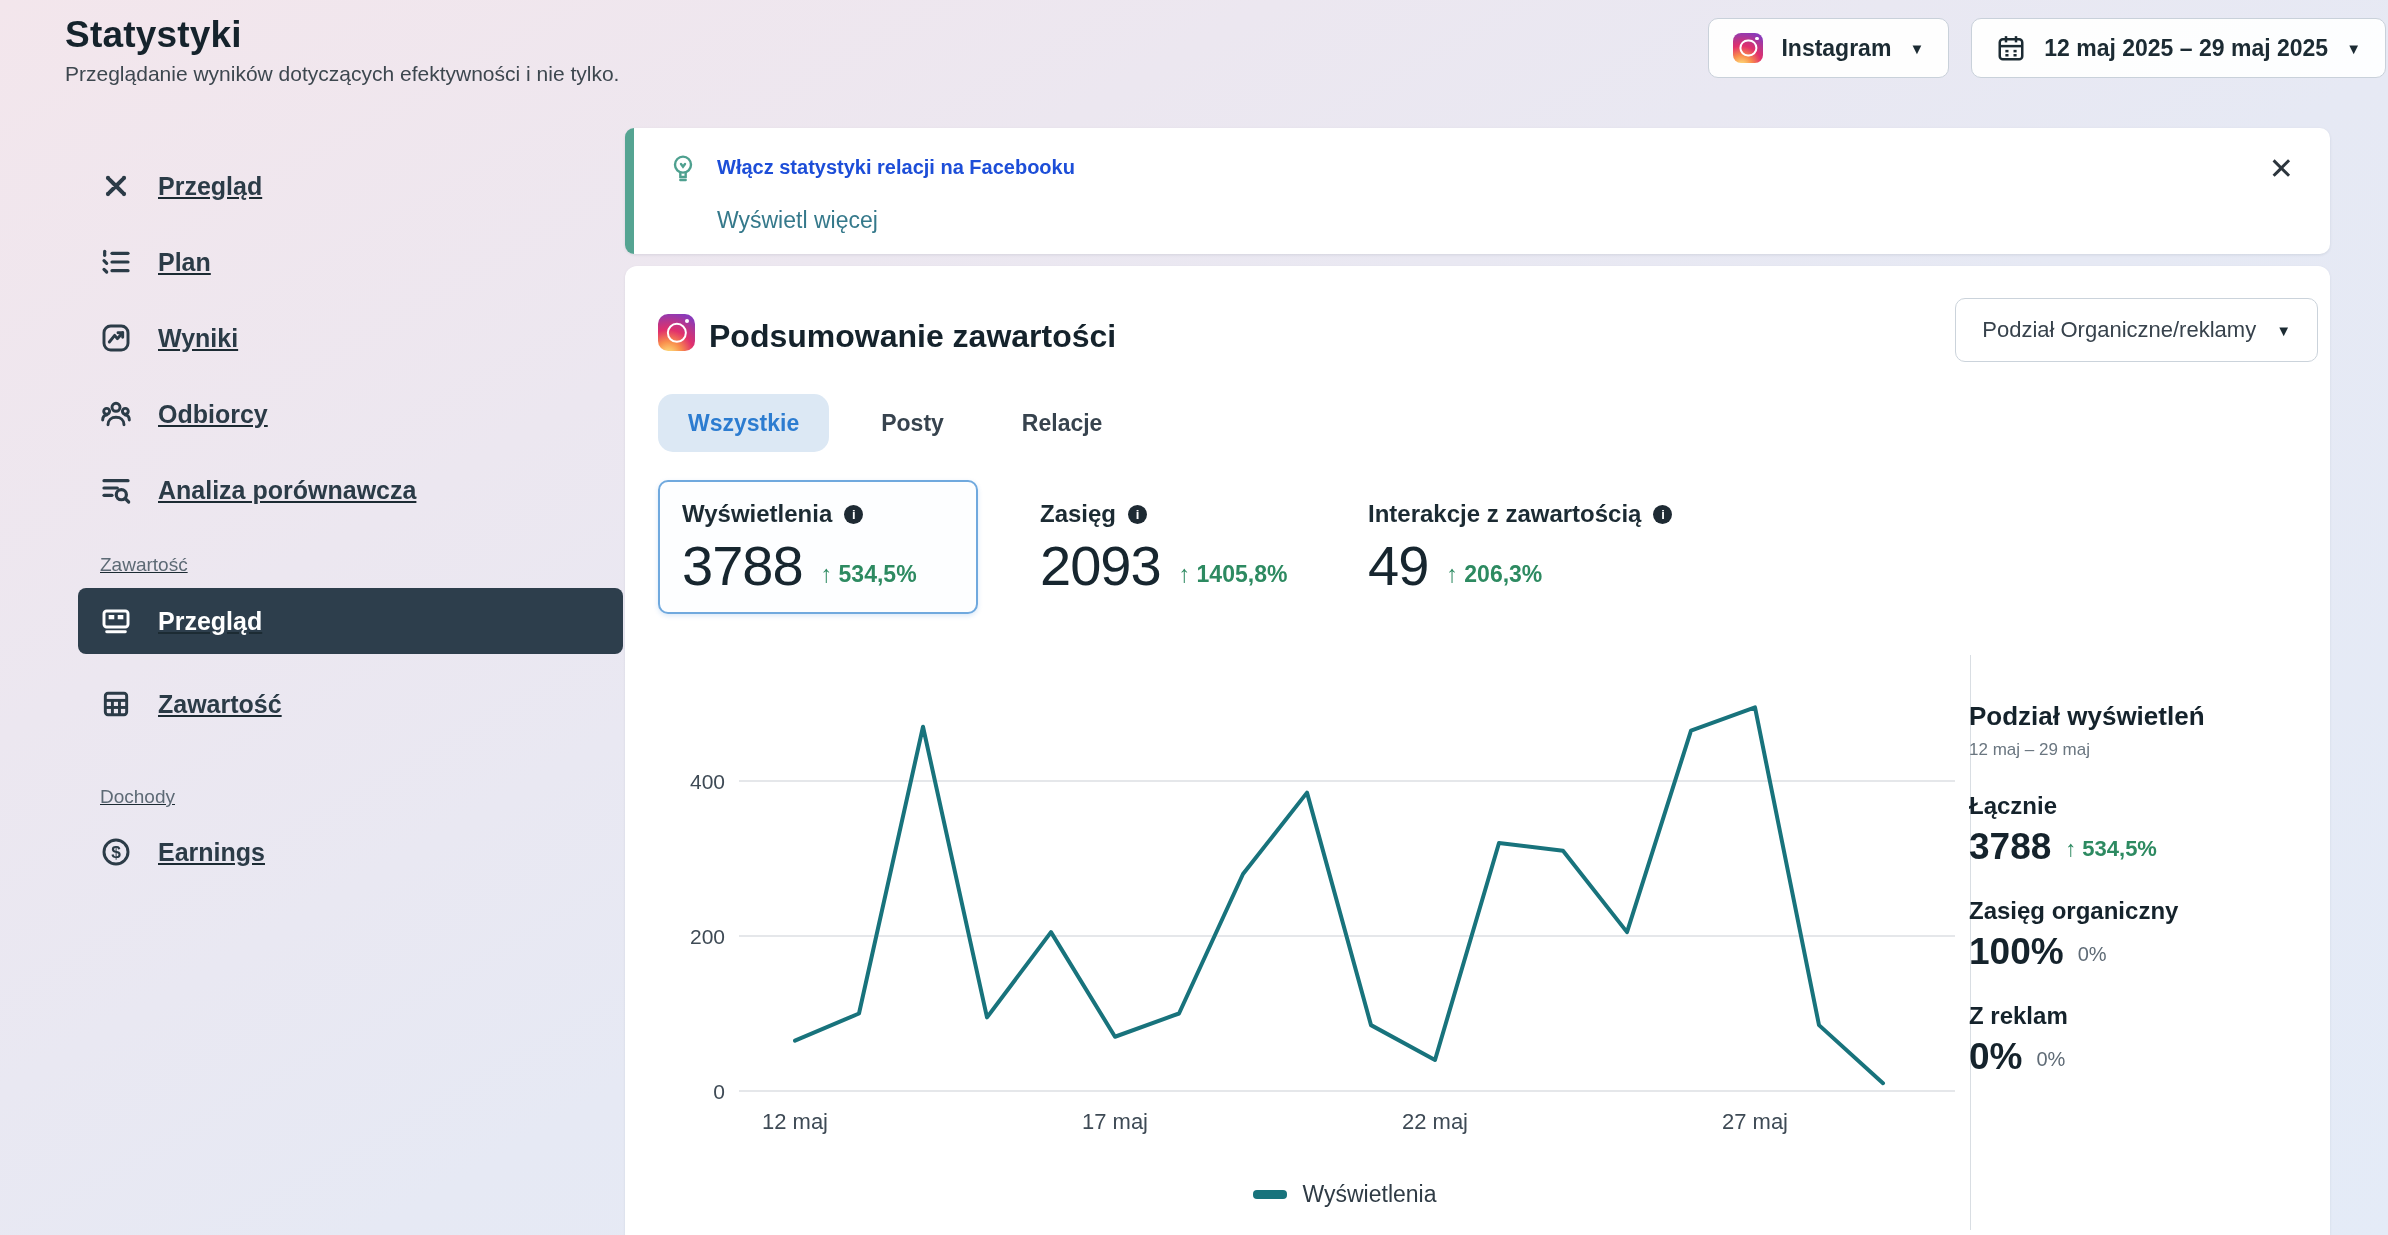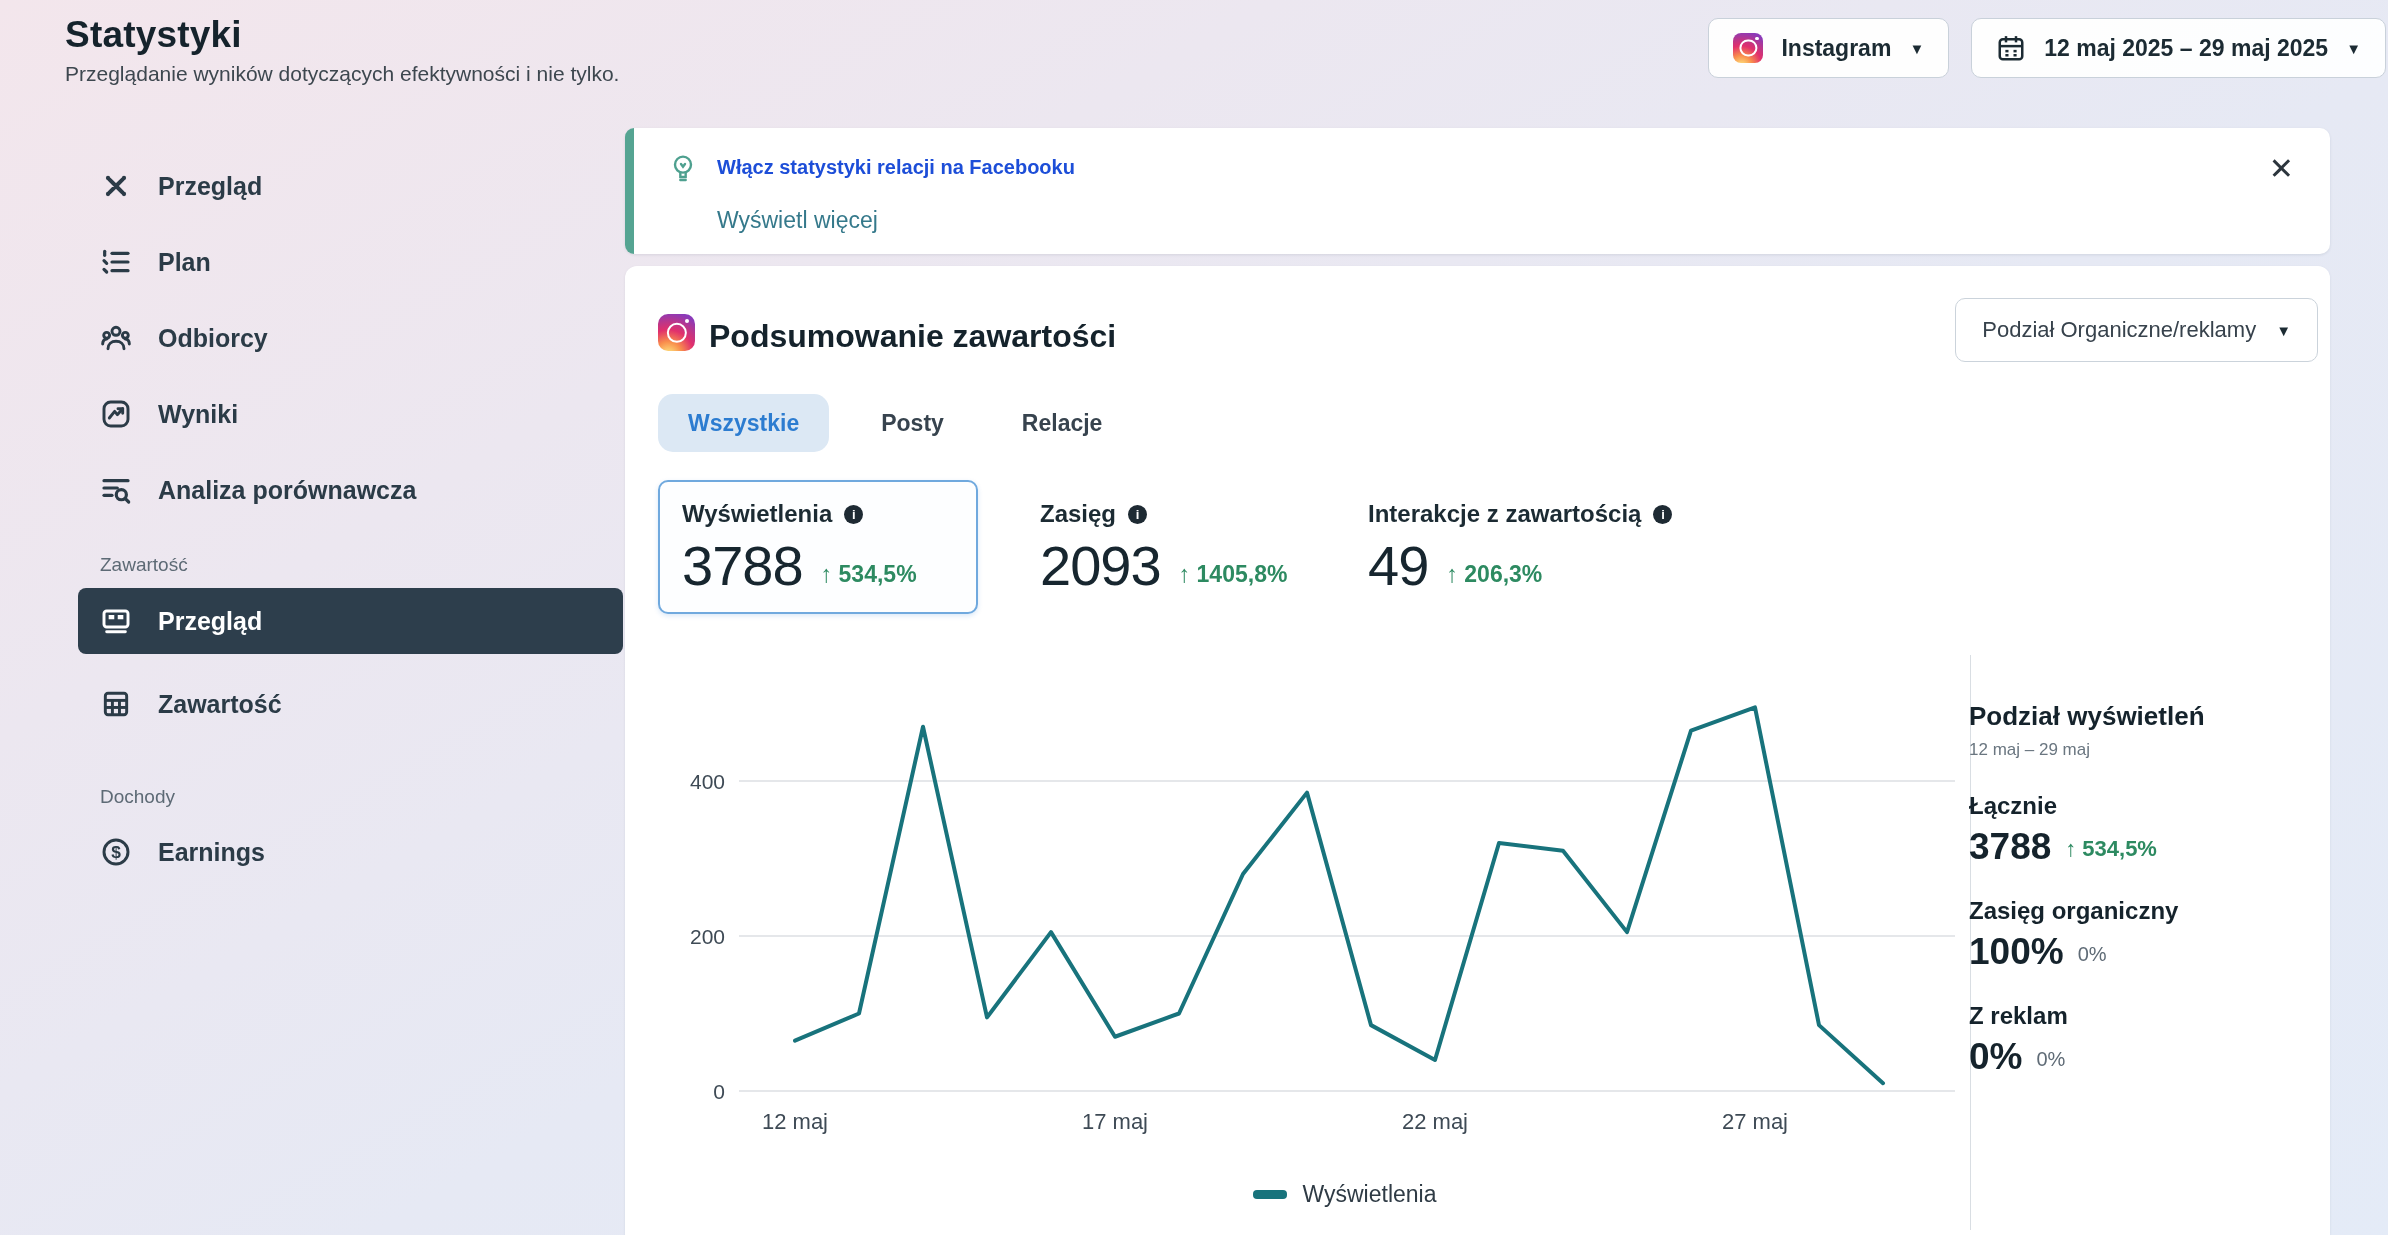--- a/index.html
+++ b/index.html
@@ -18,21 +18,21 @@
 
   
   .ig-icon{position:relative; display:inline-block; border-radius:27%;
            background:radial-gradient(circle at 28% 112%, #fdd575 8%, #f98e4c 28%, #e1306c 52%, #c13584 66%, #8a3ab9 88%);}
   .ig-icon i{position:absolute; left:50%; top:50%; transform:translate(-50%,-50%);
              width:44%; height:44%; border:2px solid #fff; border-radius:50%;}
   .ig-icon b{position:absolute; right:16%; top:14%; width:11%; height:11%; background:#fff; border-radius:50%;}
   .ig-30{width:30px;height:30px;} .ig-36{width:37px;height:37px;}
 
   
-  .sidebar{position:absolute; left:78px; top:148px; width:545px;}
+  .sidebar{position:absolute; left:78px; top:148px; width:545px;text-decoration:underline;}
   .nav-item{display:flex; align-items:center; gap:26px; height:76px; padding:0 22px;
             font-size:25px; font-weight:700; color:#2b3b47; border-radius:8px; cursor:pointer;}
   .nav-item svg{flex:0 0 auto;}
   .nav-item.selected{background:#2d3e4c; color:#fff; height:66px; margin:12px 0;}
   .section-label{font-size:19px; color:#5d6a75; margin:26px 0 6px 22px; font-weight:400;}
   .section-label.second{margin-top:44px;}
 
   
   .banner{position:absolute; left:625px; top:128px; width:1705px; height:126px; background:#fff;
           border-radius:10px; box-shadow:0 1px 3px rgba(20,40,60,.10);}
@@ -139,37 +139,37 @@
         <line x1="9" y1="5.5" x2="21" y2="5.5"></line>
           <line x1="9" y1="12" x2="21" y2="12"></line>
           <line x1="9" y1="18.5" x2="21" y2="18.5"></line>
         <line x1="3.5" y1="4" x2="3.5" y2="7"></line>
           <line x1="3" y1="11" x2="5" y2="13"></line>
           <line x1="3" y1="17.5" x2="5" y2="19.5"></line>
       </svg>
       <span>Plan</span>
     </div>
     <div class="nav-item">
+      <svg width="32" height="32" viewBox="0 0 24 24" fill="none" stroke="currentColor" stroke-width="2.2" stroke-linecap="round" stroke-linejoin="round">
+        <rect x="3" y="3" width="18" height="18" rx="5"></rect>
+        <polyline points="7,15 11,10 13,12.5 17,8"></polyline>
+        <polyline points="13.5,8 17,8 17,11.5"></polyline>
+      </svg>
+      <span>Wyniki</span>
+    </div>
+    <div class="nav-item">
       <svg width="32" height="32" viewBox="0 0 24 24" fill="none" stroke="currentColor" stroke-width="2.2" stroke-linecap="round">
         <circle cx="12" cy="7" r="3"></circle>
         <circle cx="5" cy="10" r="2.2"></circle>
         <circle cx="19" cy="10" r="2.2"></circle>
         <path d="M6 20 c0-3.5 2.6-5.5 6-5.5 s6 2 6 5.5"></path>
         <path d="M2 16.5 c0-2.3 1.4-3.6 3-3.8"></path>
         <path d="M22 16.5 c0-2.3 -1.4-3.6 -3-3.8"></path>
       </svg>
       <span>Odbiorcy</span>
-    </div>
-    <div class="nav-item">
-      <svg width="32" height="32" viewBox="0 0 24 24" fill="none" stroke="currentColor" stroke-width="2.2" stroke-linecap="round" stroke-linejoin="round">
-        <rect x="3" y="3" width="18" height="18" rx="5"></rect>
-        <polyline points="7,15 11,10 13,12.5 17,8"></polyline>
-        <polyline points="13.5,8 17,8 17,11.5"></polyline>
-      </svg>
-      <span>Wyniki</span>
     </div>
     <div class="nav-item">
       <svg width="32" height="32" viewBox="0 0 24 24" fill="none" stroke="currentColor" stroke-width="2.4" stroke-linecap="round">
         <line x1="3" y1="5" x2="21" y2="5"></line>
           <line x1="3" y1="10.5" x2="13" y2="10.5"></line>
           <line x1="3" y1="16" x2="9" y2="16"></line>
         <circle cx="16" cy="15.5" r="3.8"></circle>
         <line x1="18.8" y1="18.3" x2="21.5" y2="21"></line>
       </svg>
       <span>Analiza porównawcza</span>

